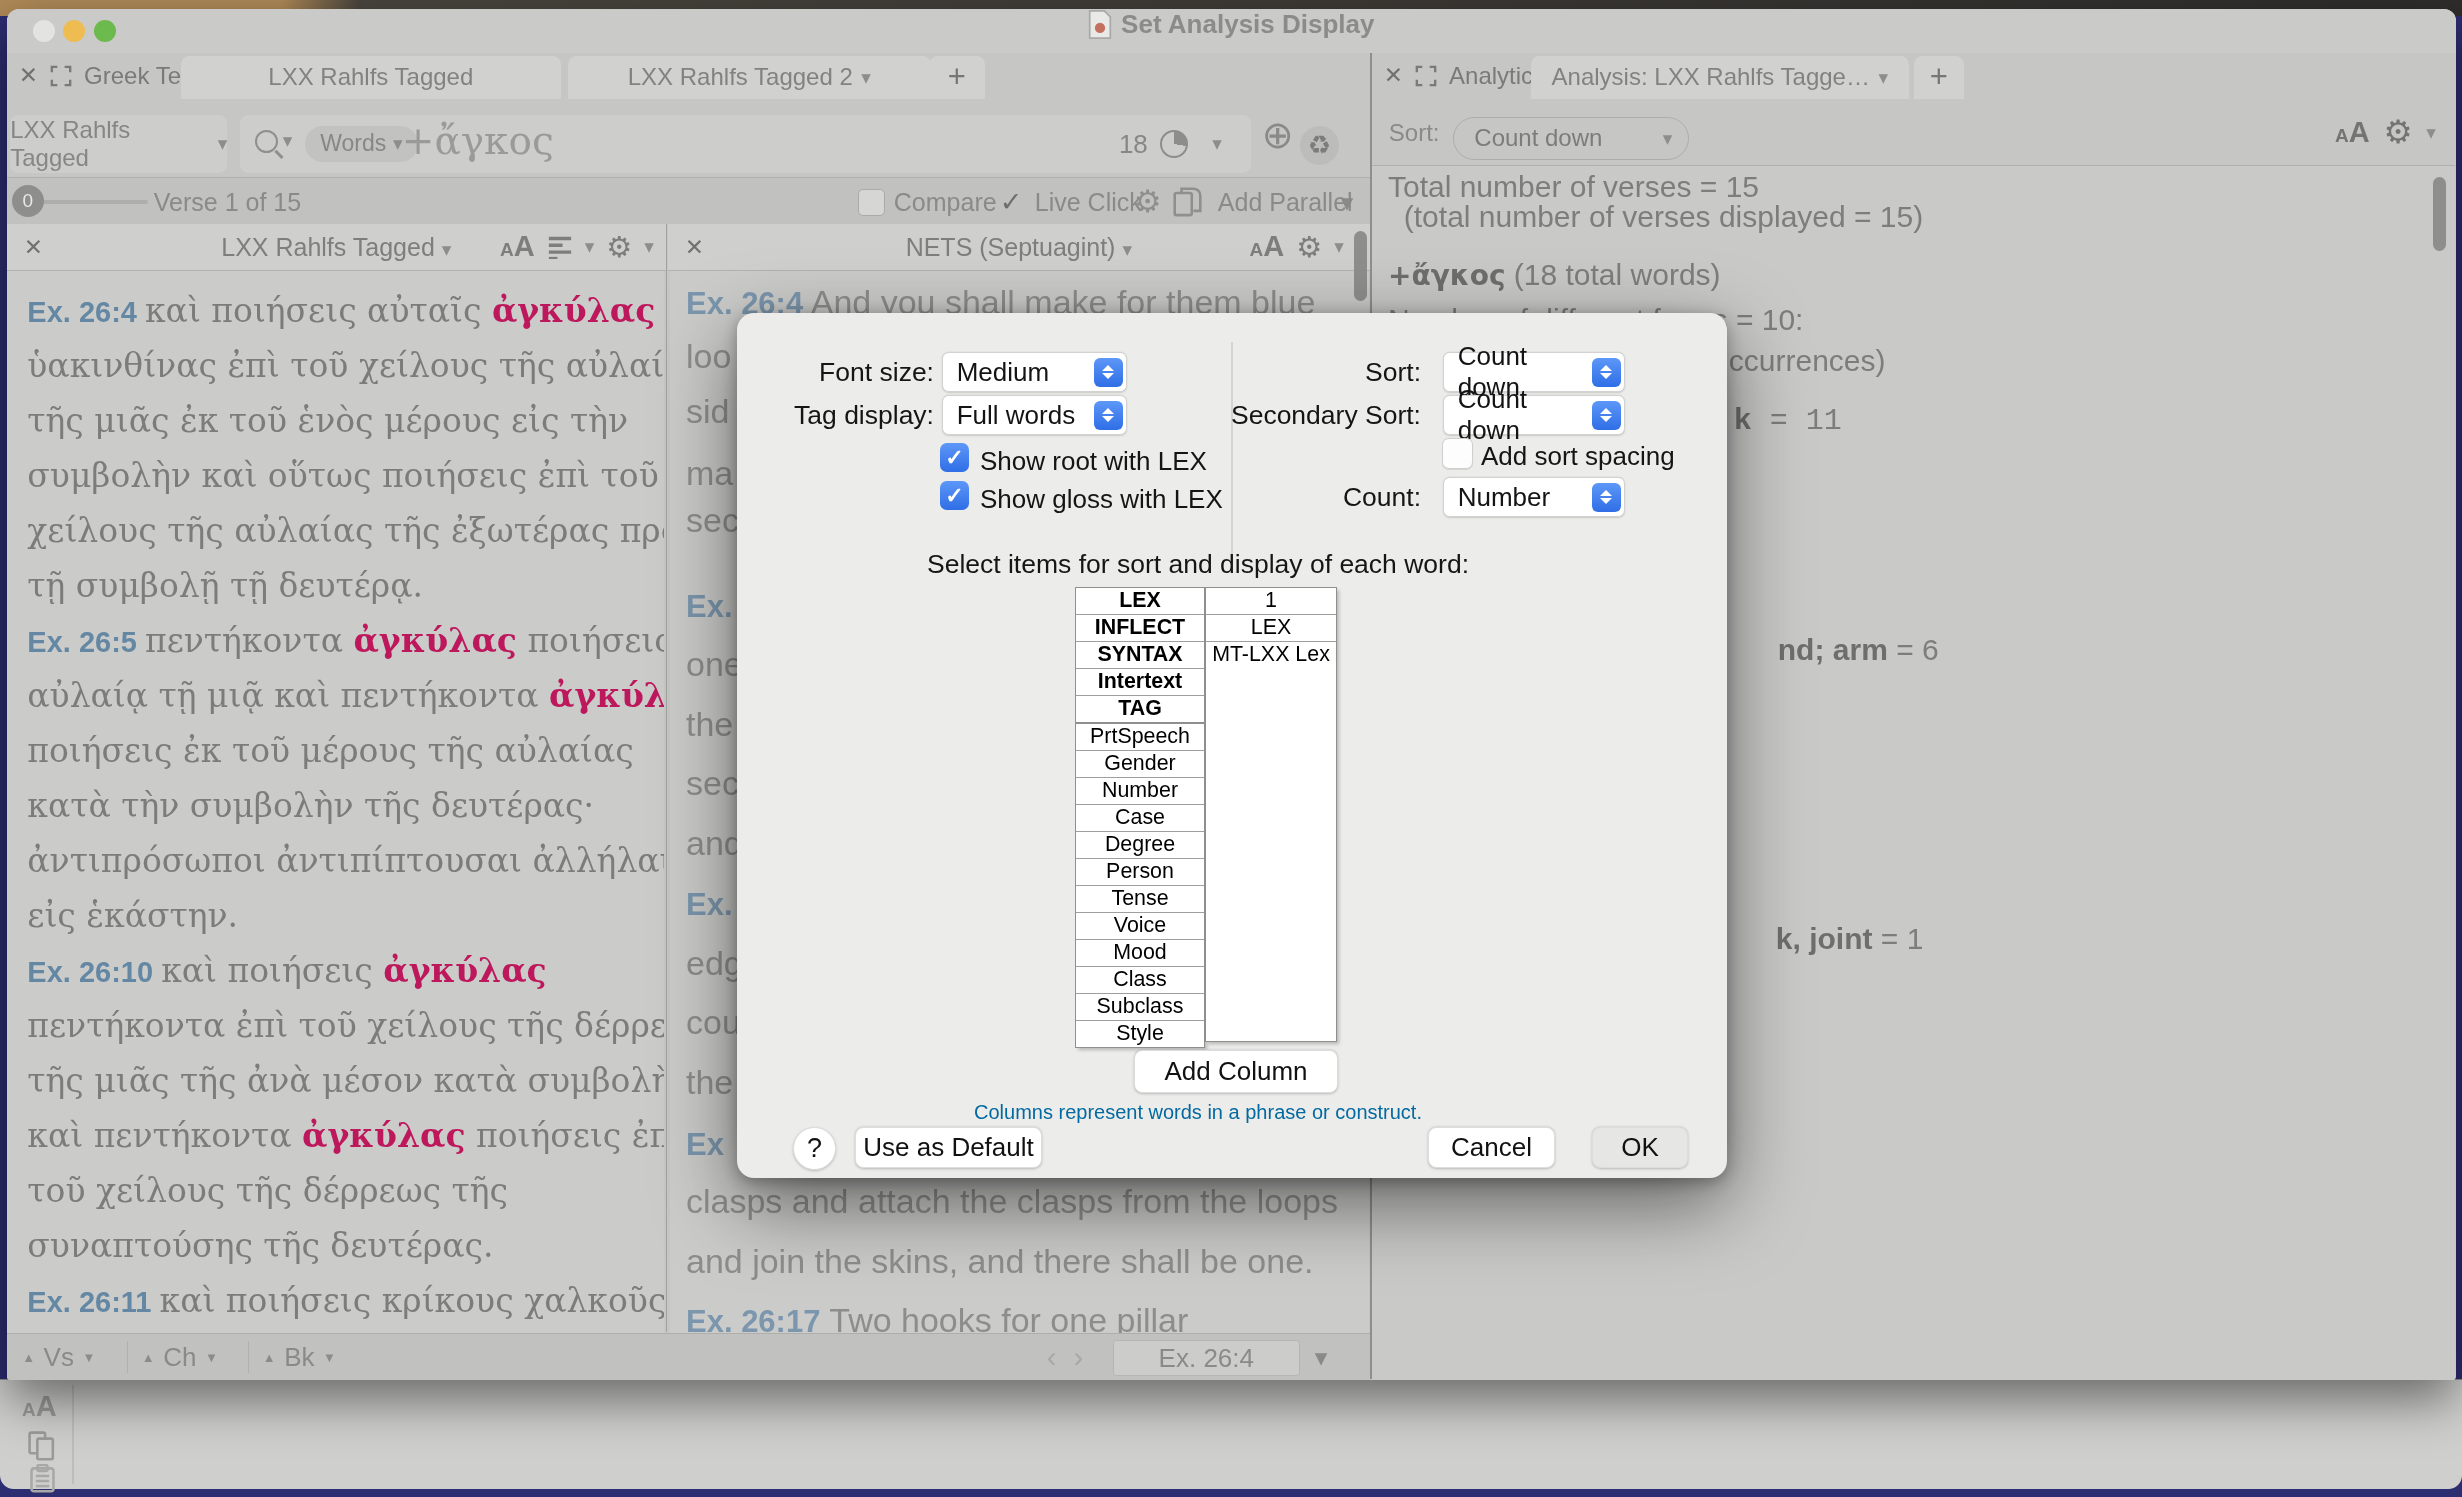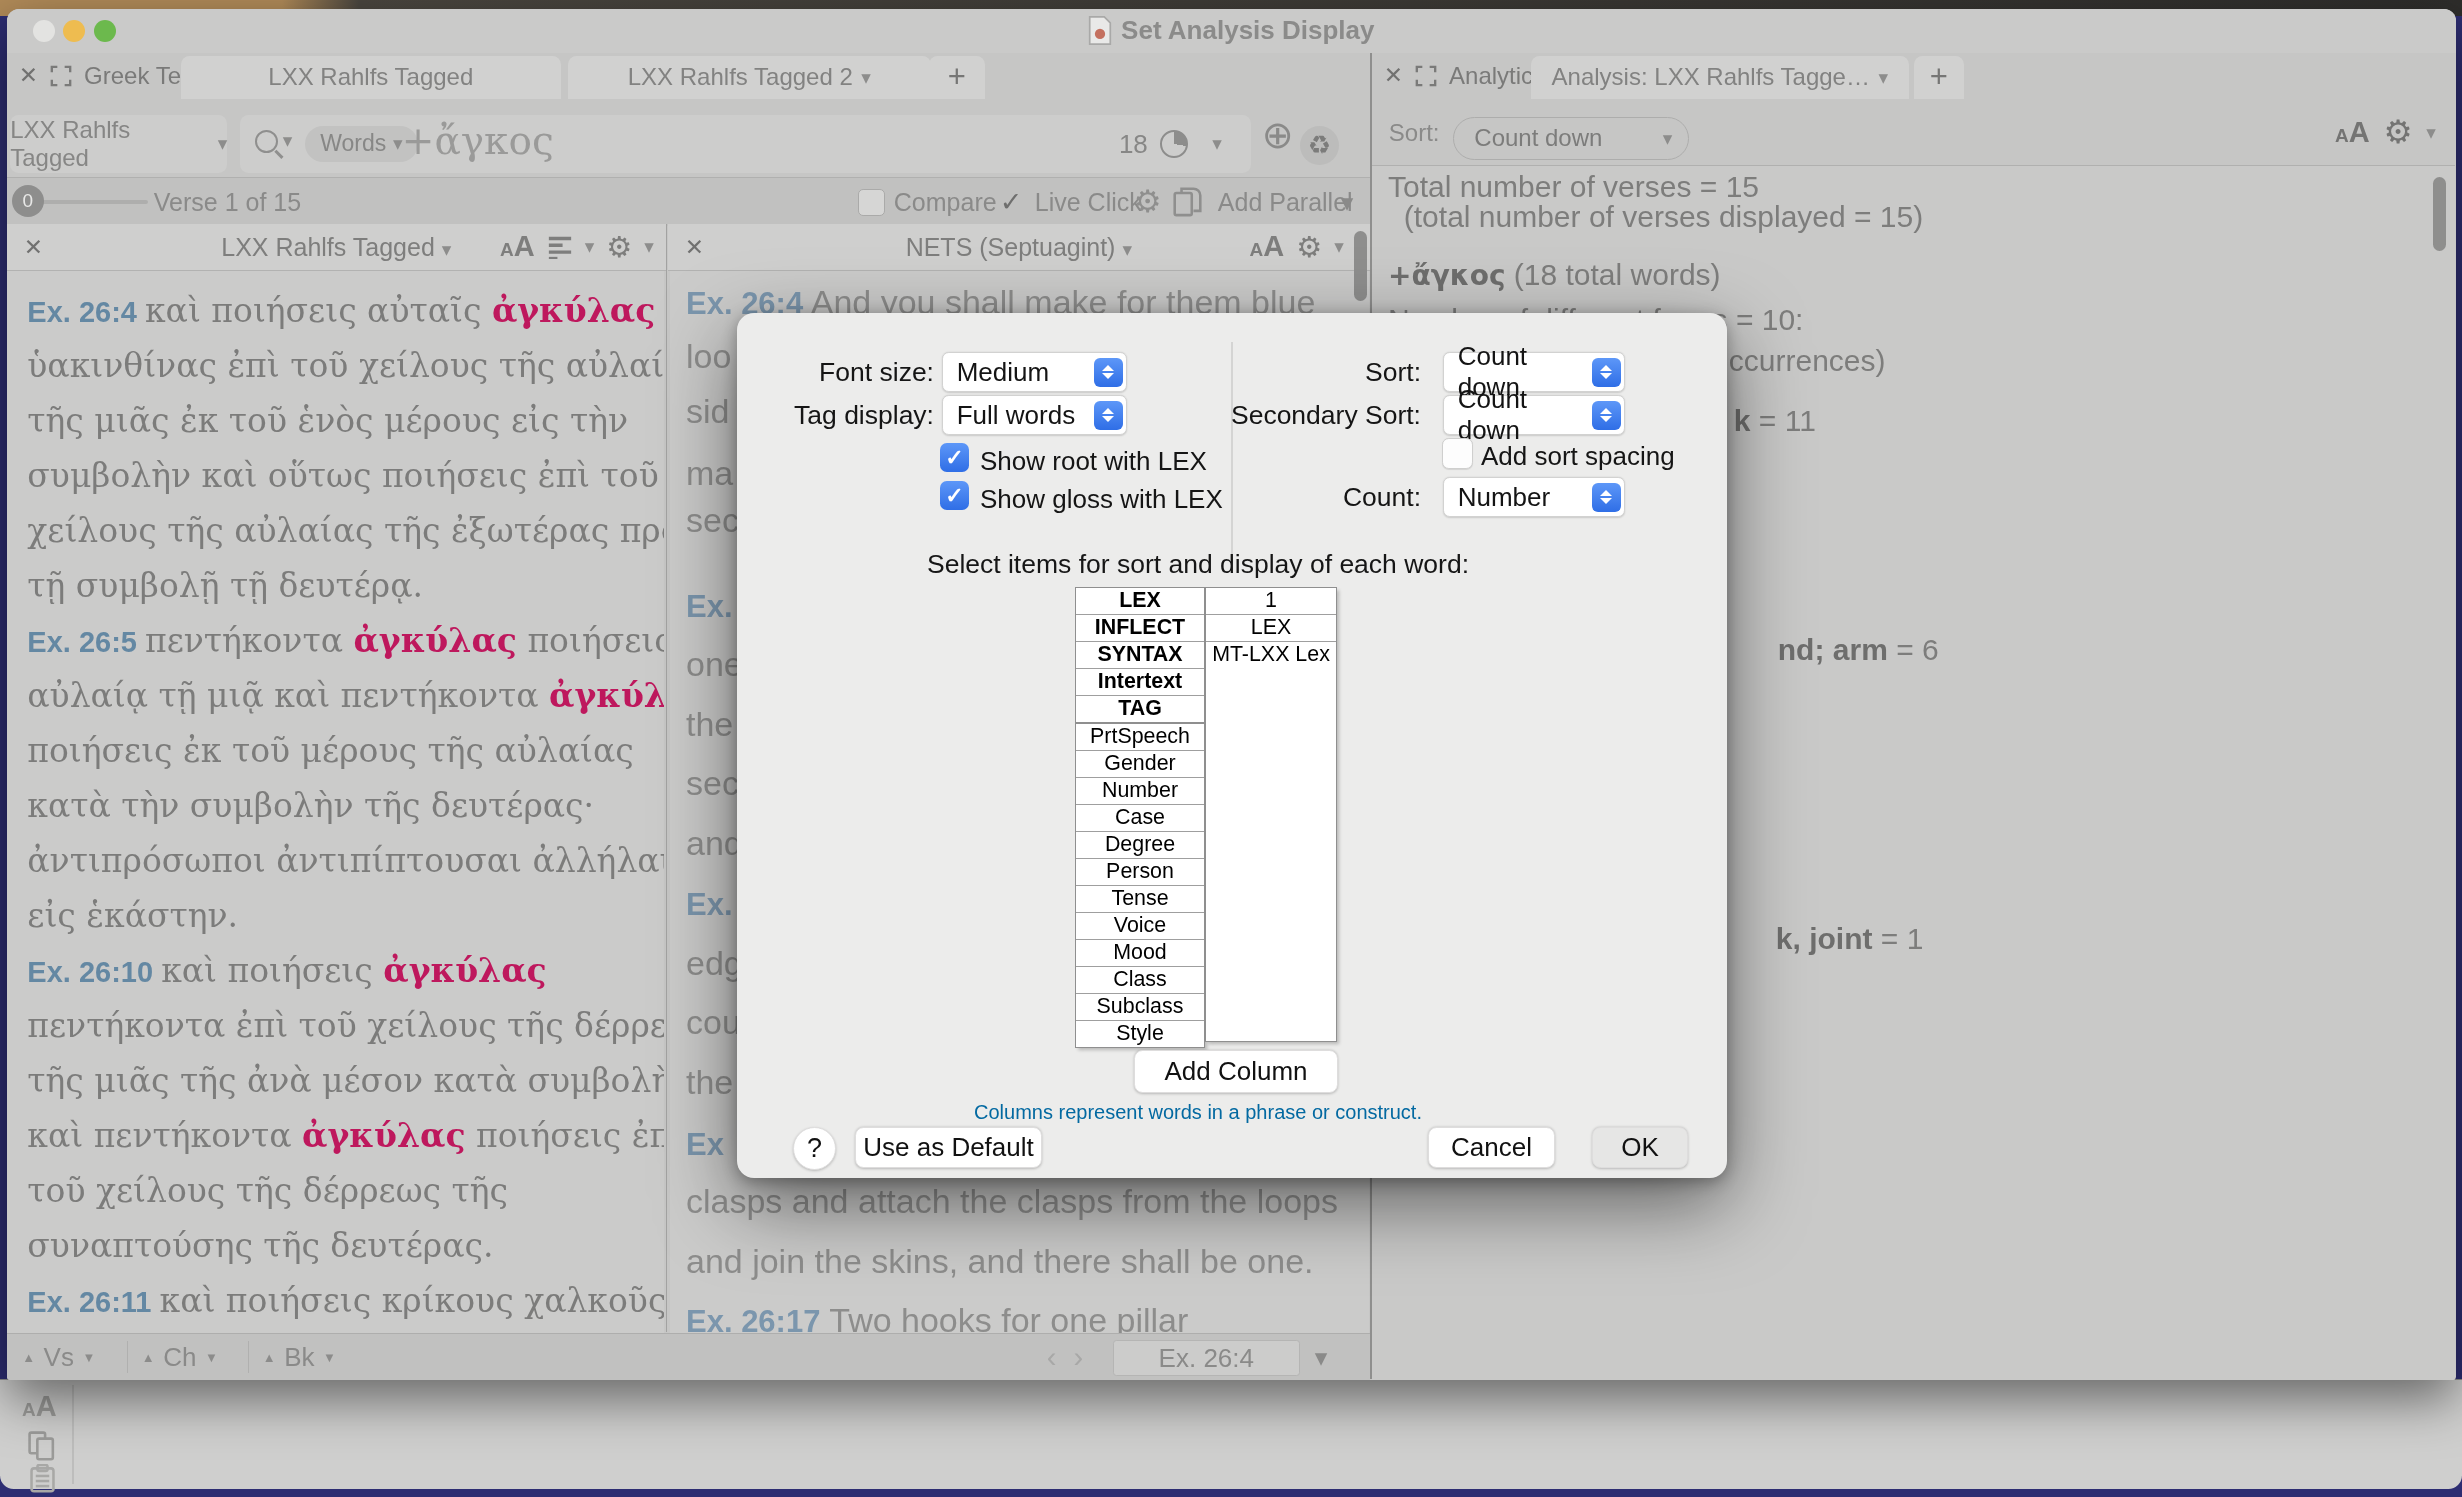--- a/index.html
+++ b/index.html
@@ -11,21 +11,21 @@
   .strip{position:absolute;left:0;top:1379px;width:2462px;height:109px;background:#cfcfce;
     border-top:1.7px solid #8f8f8e;border-radius:0 0 13.7px 13.7px;z-index:1;}
   .strip .vdiv{position:absolute;left:72px;top:5.1px;width:1.7px;height:99px;background:#bdbdbc;}
   .aa-icon{color:#9b9b99;font-weight:700;}
   .aa-icon .s{font-size:19px;} .aa-icon .l{font-size:29px;}
   
   .win{position:absolute;left:6.8px;top:8.5px;width:2449px;height:1371px;background:#c6c6c5;
     border-radius:12px 12px 3.4px 3.4px;box-shadow:0 19px 51px rgba(0,0,0,.5);z-index:2;overflow:hidden;}
   .titlebar{position:absolute;left:0;top:0;width:100%;height:44px;background:#cacac9;border-bottom:0.9px solid #b2b2b1;}
   .light{position:absolute;top:11px;width:22px;height:22px;border-radius:50%;}
-  .title-wrap{position:absolute;left:0;top:0;width:100%;height:44px;display:flex;align-items:center;justify-content:center;gap:9px;}
+  .title-wrap{position:absolute;left:0;top:0;width:100%;height:44px;display:flex;align-items:flex-start;justify-content:center;gap:9px;}
   .title-txt{font-size:26px;font-weight:700;color:#8b8b8a;}
   
   .tabrow{position:absolute;left:0;top:44px;width:100%;height:46px;background:#c6c6c5;}
   .closex{font-size:23px;color:#717170;}
   .zlabel{font-size:24px;color:#7a7a79;}
   .tab{position:absolute;top:3.4px;height:43px;background:#d1d1d0;border-radius:8.5px 8.5px 0 0;
     display:flex;align-items:center;justify-content:center;gap:8.5px;font-size:24px;color:#828281;}
   .caret{color:#8d8d8c;font-size:19px;}
   .flexmid{display:flex;align-items:center;gap:12px;position:absolute;top:0;height:46px;}
   
@@ -358,21 +358,21 @@
       <span class="caret">▾</span>
     </div>
   </div>
   <div class="rcontent">
     <div id="ana-lines">
         <div class="a-line" style="left: 16.2px; top: 4.3px;"><span>Total number of verses = 15</span></div>
         <div class="a-line" style="left: 32px; top: 34px;"><span>(total number of verses displayed = 15)</span></div>
         <div class="a-line" style="left: 16.2px; top: 92px;"><span class="bg">+ἄγκος</span><span> (18 total words)</span></div>
         <div class="a-line" style="left: 16.2px; top: 137px;"><span>Number of different forms = 10:</span></div>
         <div class="a-line" style="left: 357px; top: 178px;"><span>ccurrences)</span></div>
-        <div class="a-line" style="left: 362px; top: 238px;"><span class="b">k</span><span> = 11</span></div>
+        <div class="a-line" style="left: 362px; top: 238px; font-family: Liberation Mono, monospace;"><span class="b">k</span><span> = 11</span></div>
         <div class="a-line" style="left: 406px; top: 467px;"><span class="b">nd; arm</span><span> = 6</span></div>
         <div class="a-line" style="left: 404px; top: 756px;"><span class="b">k, joint</span><span> = 1</span></div>
       </div>
   </div>
   <div class="scrollthumb" style="left:2426px;top:168px;height:74px;"></div>
 
 </div>
 
 <div class="dialog">
   <div class="dlab" style="left:17px;top:44px;width:180px;">Font size:</div>

